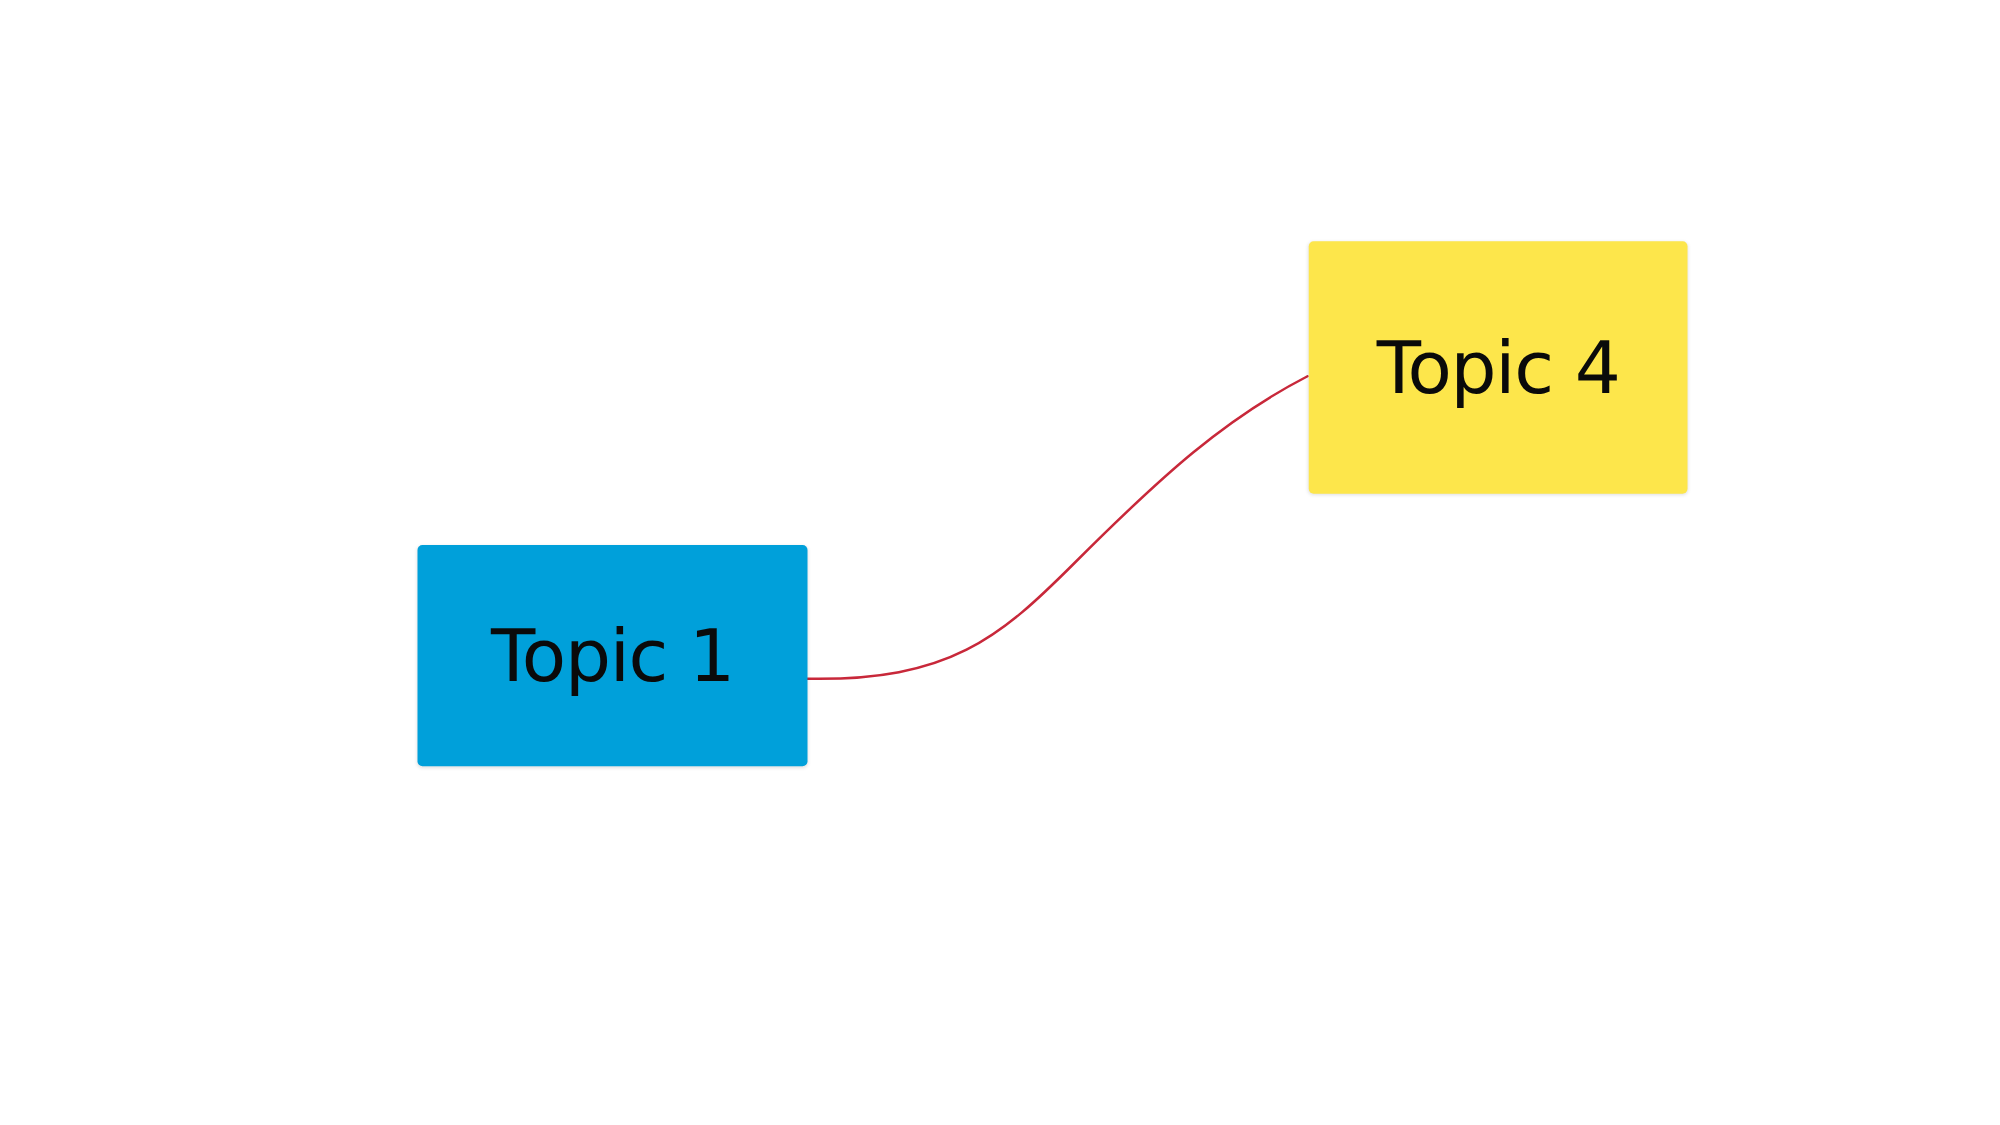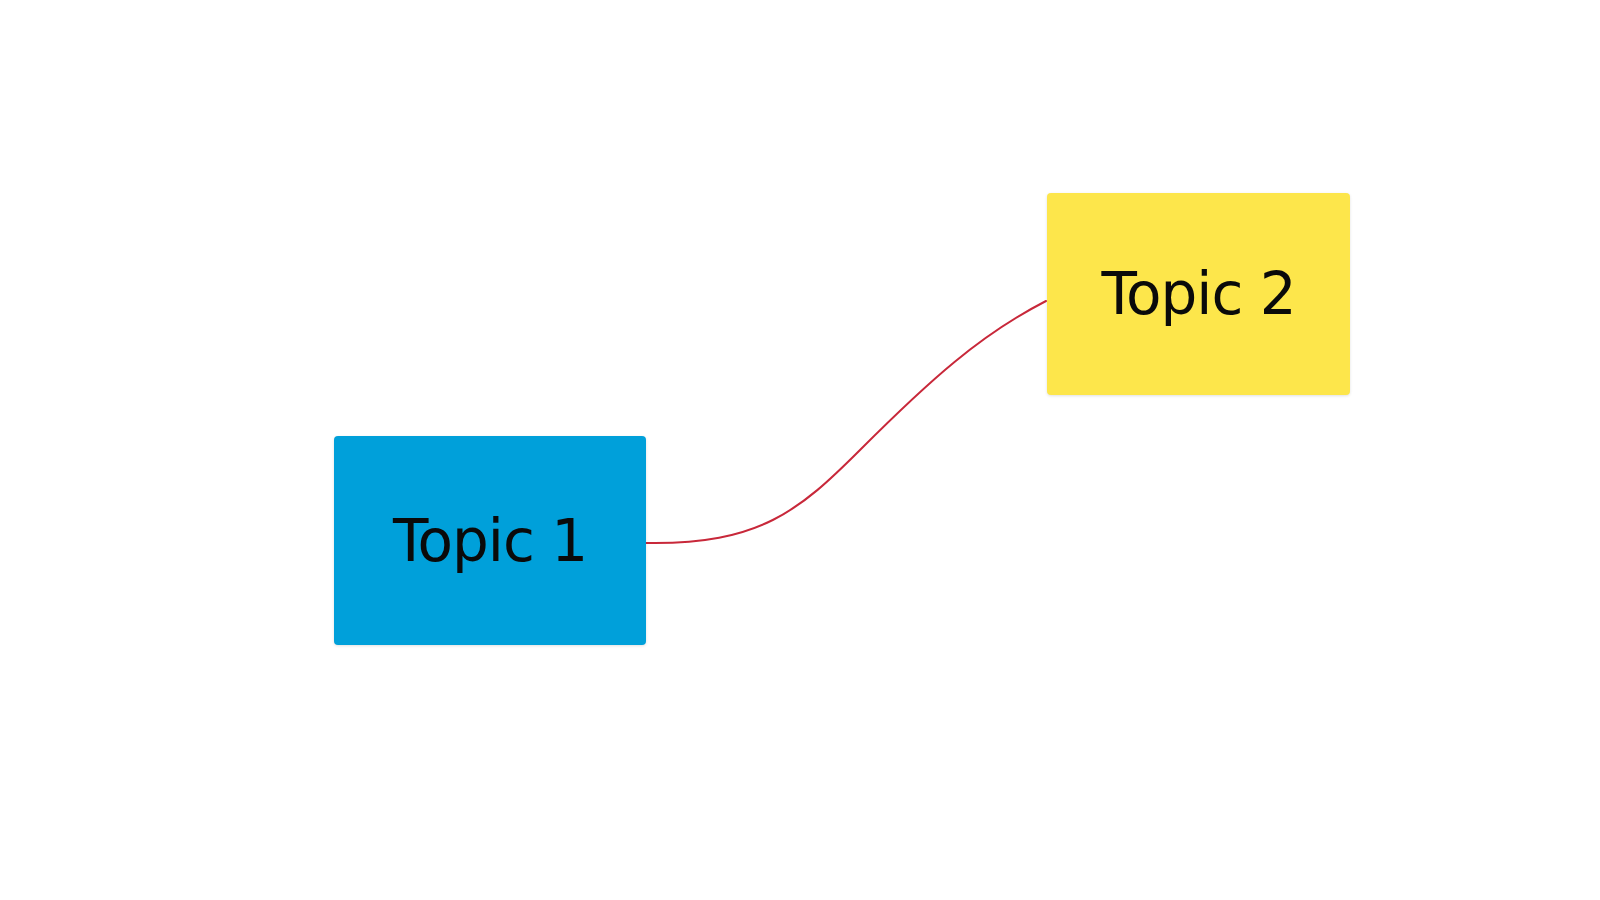--- a/index.html
+++ b/index.html
@@ -37,21 +37,21 @@
       font-family: "DejaVu Sans", sans-serif;
       font-size: 58px;
       color: #0a0a0a;
       cursor: pointer;
       box-sizing: border-box;
     }
     .node-1 {
       left: 334px;
       top: 436px;
       width: 312px;
-      height: 209px;
+      height: 177px;
       background: #00a0da;
     }
     .node-2 {
       left: 1047px;
       top: 193px;
       width: 303px;
       height: 202px;
       background: #fde64b;
     }
     .node-label {
@@ -66,16 +66,16 @@
 
   <svg class="connector" viewBox="0 0 1600 900" xmlns="http://www.w3.org/2000/svg">
     <path d="M 646 543 C 760 545, 800 510, 860 450 C 930 380, 980 335, 1046 301" fill="none" stroke="#c8283a" stroke-width="2" stroke-linecap="round"></path>
   </svg>
 
   <div class="node node-1">
     <span class="node-label">Topic 1</span>
   </div>
 
   <div class="node node-2">
-    <span class="node-label">Topic 2</span>
+    <span class="node-label">Topic 4</span>
   </div>
 
 </div>
 
 </body></html>

